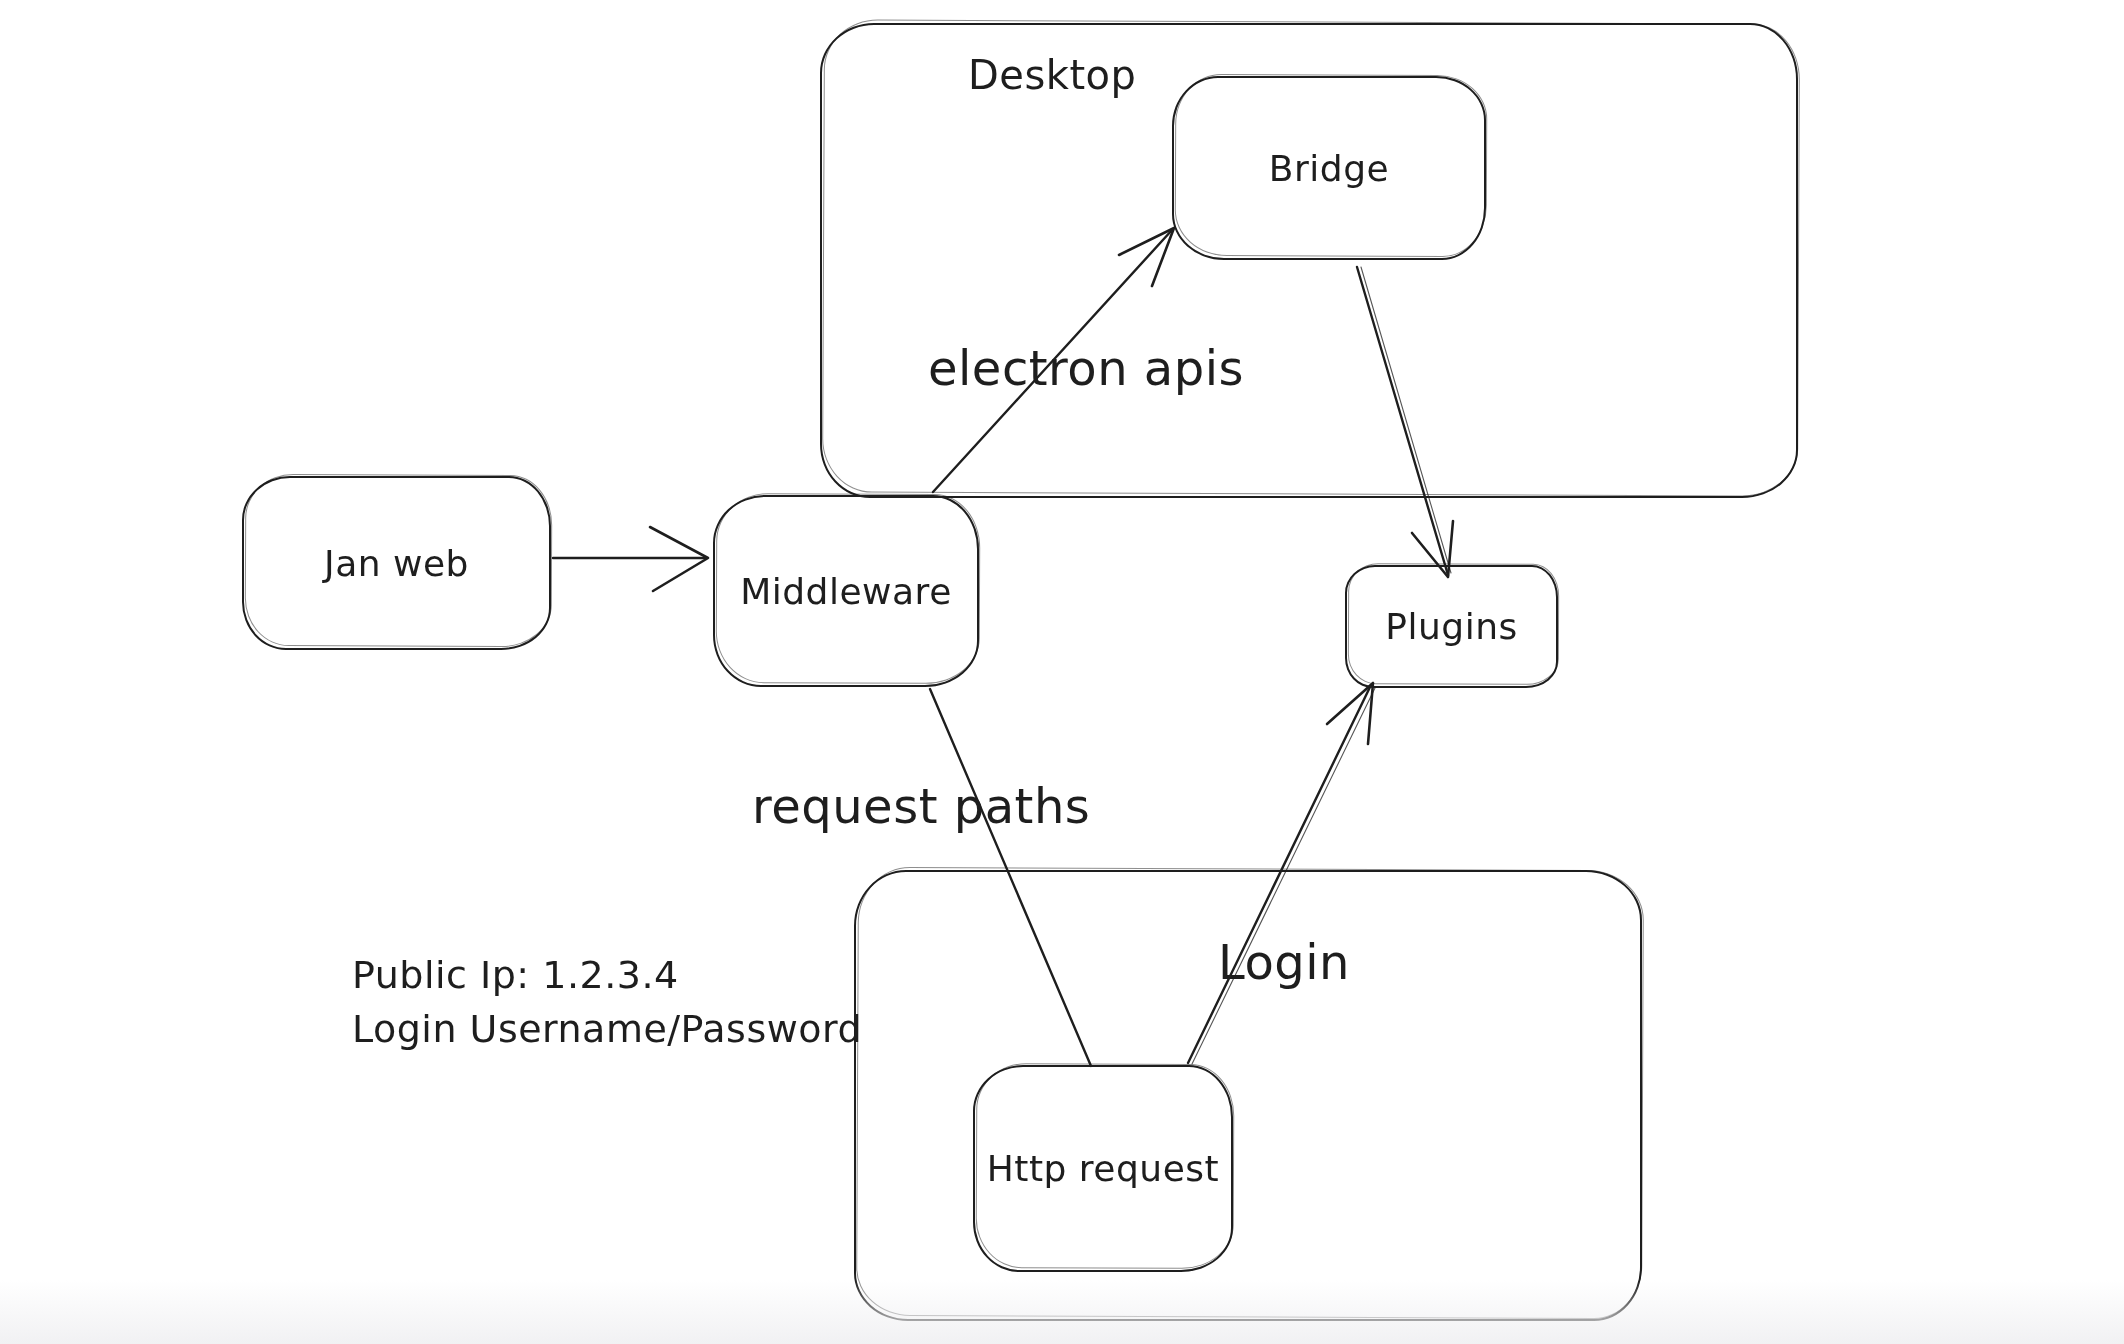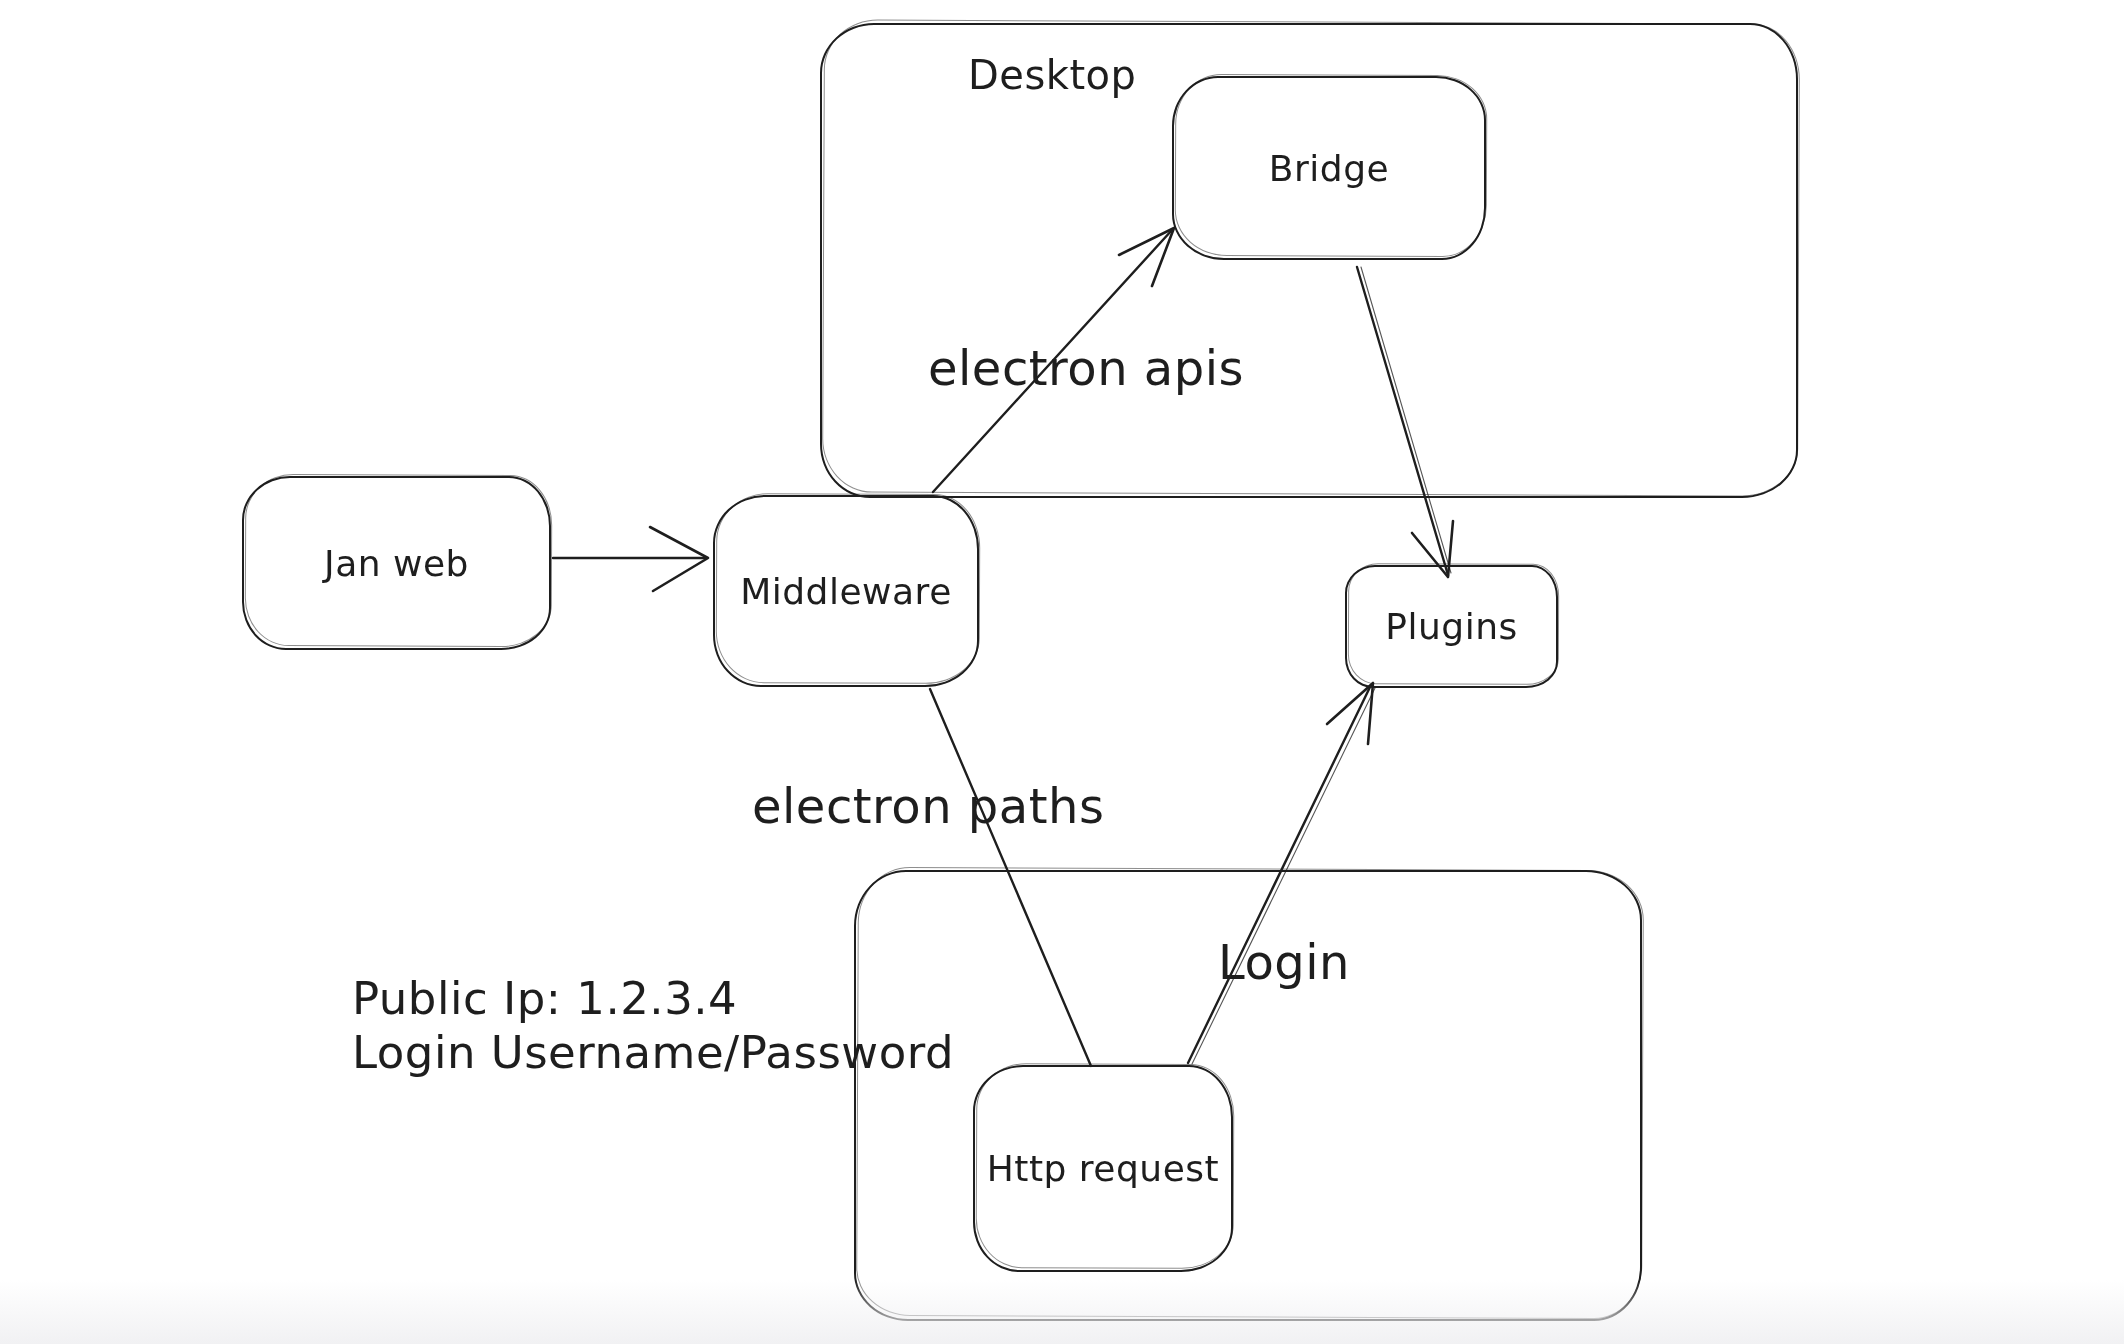--- a/index.html
+++ b/index.html
@@ -47,25 +47,24 @@
     white-space:nowrap;
   }
   .floating-label{
     position:absolute;
     font-size:48px;
     letter-spacing:.5px;
     white-space:nowrap;
   }
   .notes{
     position:absolute;
-    font-size:45px;
+    font-size:38px;
     line-height:54px;
     letter-spacing:.5px;
     white-space:nowrap;
-    margin-top:24px;
   }
   svg.arrows{
     position:absolute;inset:0;
     width:2124px;height:1344px;
     pointer-events:none;
   }
   svg.arrows path{pointer-events:stroke;}
 </style>
 </head>
 <body>
@@ -124,20 +123,20 @@
   <div class="sketchbox node" style="left:1345px;top:565px;width:213px;height:123px;border-radius:30px 26px 32px 28px / 28px 32px 26px 30px;">
     <span class="node-label">Plugins</span>
   </div>
 
   <div class="sketchbox node" style="left:973px;top:1065px;width:260px;height:207px;border-radius:50px 44px 52px 46px / 46px 52px 44px 50px;">
     <span class="node-label">Http request</span>
   </div>
 
   <div class="floating-label" style="left:928px;top:340px;">electron apis</div>
 
-  <div class="floating-label" style="left:752px;top:778px;">electron paths</div>
+  <div class="floating-label" style="left:752px;top:778px;">request paths</div>
 
   <div class="notes" style="left:352px;top:948px;">
     <div>Public Ip: 1.2.3.4</div>
     <div>Login Username/Password</div>
   </div>
 
 </div>
 
 </body></html>

